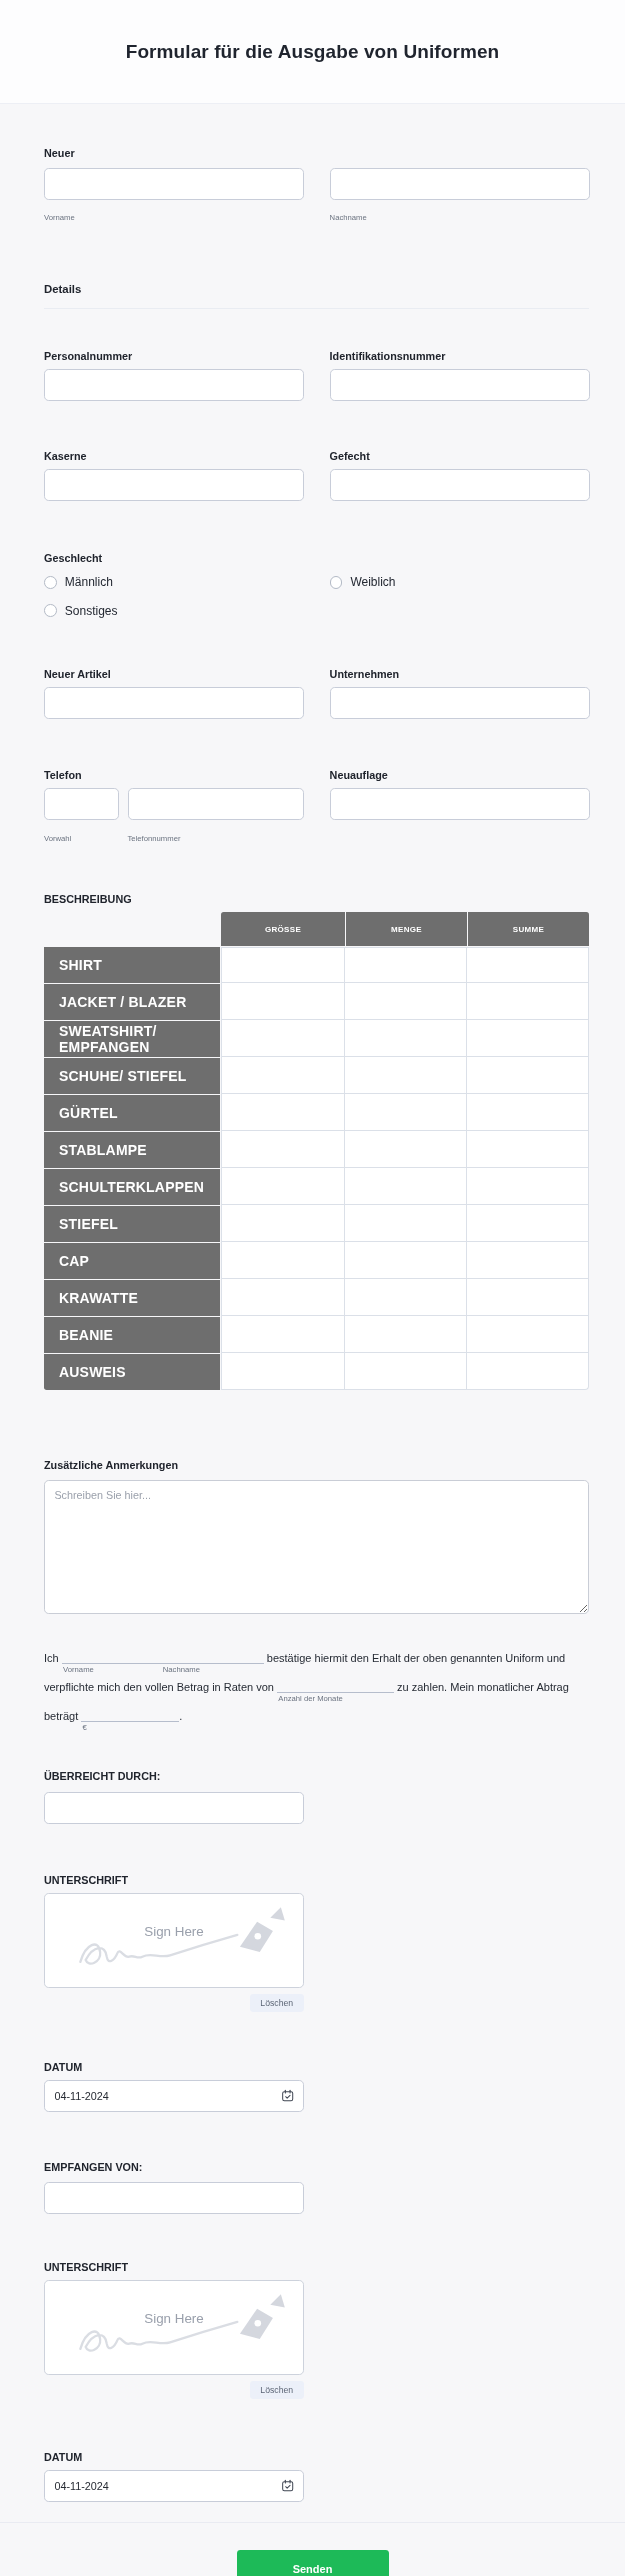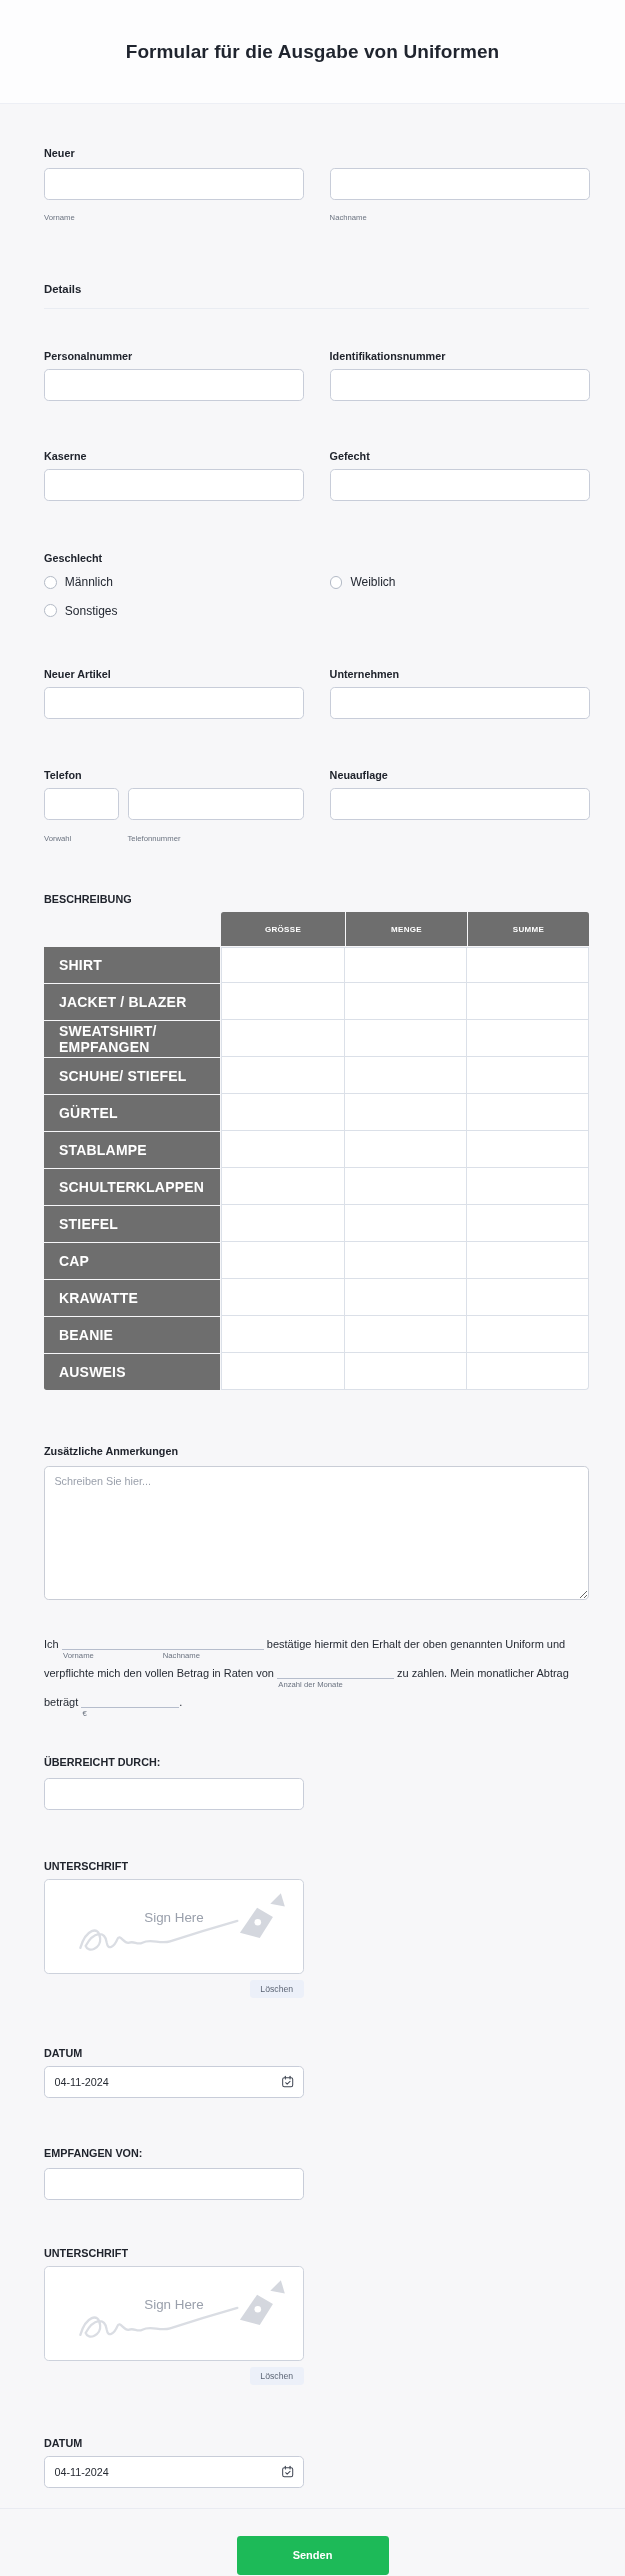--- a/index.html
+++ b/index.html
@@ -24,21 +24,21 @@
   .inp {
     display:block; width: 100%; height: 32px; box-sizing: border-box;
     background: #fff; border: 0.7px solid #c8cdd9; border-radius: 4.7px;
     padding: 0 9.4px; font-family: "Liberation Sans", sans-serif;
     font-size: 10.8px; color: #272b33; outline: none;
   }
   .narrow { width: 260px; }
   .mt8{margin-top:5.4px} .mt10{margin-top:6.7px} .mt11{margin-top:7.4px} .mt12{margin-top:8px}
   .mt20{margin-top:13.4px} .mt57{margin-top:38px} .mt60{margin-top:40px} .mt62{margin-top:42px}
   .mt68{margin-top:46px} .mt70{margin-top:47px} .mt72{margin-top:48px} .mt73{margin-top:49px}
-  .mt74{margin-top:50px} .mt76{margin-top:51px} .mt80{margin-top:54px} .mt86{margin-top:58px}
+  .mt74{margin-top:50px} .mt76{margin-top:51px} .mt80{margin-top:68px} .mt86{margin-top:58px}
   .h2 { font-size: 11.4px; font-weight: 700; line-height: 16px; }
   .divider { height: 0.7px; background: #e9ecf2; margin-top: 10.8px; }
   
   .radio-grid { display: grid; grid-template-columns: 260px 260px; column-gap: 25.6px; row-gap: 10.8px; }
   .radio-opt { display: flex; align-items: center; gap: 8px; height: 17.5px; }
   .radio-circle {
     appearance: none; -webkit-appearance: none; width: 12.8px; height: 12.8px; margin:0;
     border: 0.7px solid #b3bac6; border-radius: 50%; background: #fff; flex: 0 0 auto;
   }
   .radio-txt { font-size: 12px; color: #232832; }

